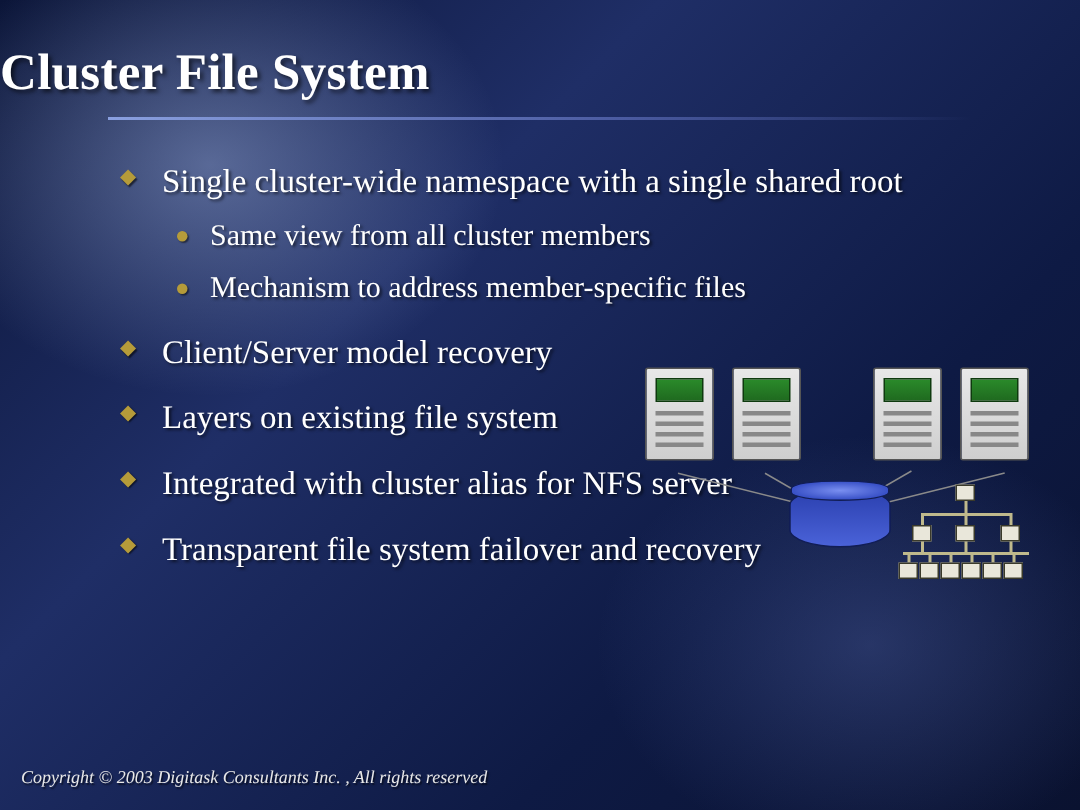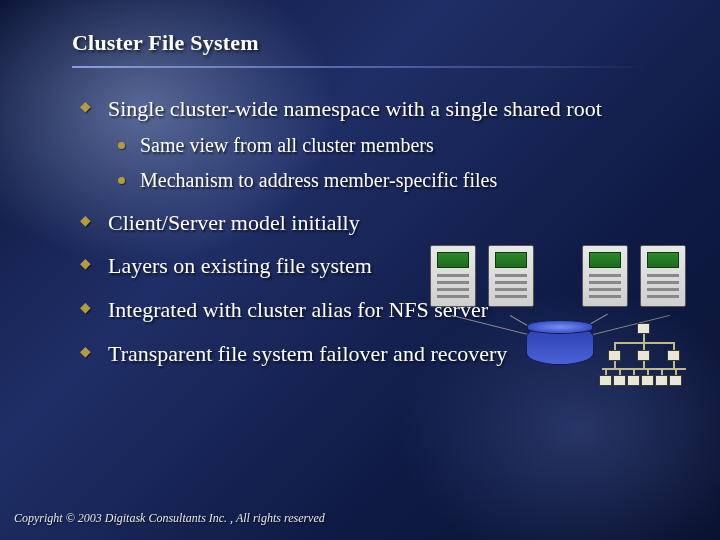--- a/index.html
+++ b/index.html
@@ -8,22 +8,21 @@
     font-family: "Times New Roman", Times, serif;
     background:
       radial-gradient(ellipse 280px 220px at 140px 110px, rgba(170,190,235,0.45), rgba(60,80,150,0) 70%),
       radial-gradient(ellipse 260px 200px at 580px 430px, rgba(90,110,180,0.35), rgba(30,40,90,0) 70%),
       linear-gradient(135deg, #0b1538 0%, #1f2e66 35%, #0e1a44 70%, #0a1230 100%);
     color: #fff;
     position: relative;
   }
   .slide { width: 720px; height: 540px; position: relative; padding: 30px 0 0 0; }
   .title {
-    font-size: 22px;
-    padding-left: 72px;
+    font-size: 34px;
     color: #fff;
     text-shadow: 2px 2px 3px rgba(0,0,0,0.6);
     letter-spacing: 0.2px;
   }
   .rule {
     margin: 10px 72px 0 72px;
     height: 2px;
     background: linear-gradient(to right, #8aa0e0 0%, #4a5aa0 60%, rgba(74,90,160,0) 100%);
   }
   .content { padding: 26px 60px 0 80px; }
@@ -168,21 +167,21 @@
   <div class="content">
     <ul class="lvl1">
       <li>
         <span>Single cluster-wide namespace with a single shared root</span>
         <ul class="lvl2">
           <li><span>Same view from all cluster members</span></li>
           <li><span>Mechanism to address member-specific files</span></li>
         </ul>
       </li>
       <li>
-        <span>Client/Server model initially</span>
+        <span>Client/Server model recovery</span>
       </li>
       <li>
         <span>Layers on existing file system</span>
       </li>
       <li>
         <span>Integrated with cluster alias for NFS server</span>
       </li>
       <li>
         <span>Transparent file system failover and recovery</span>
       </li>

